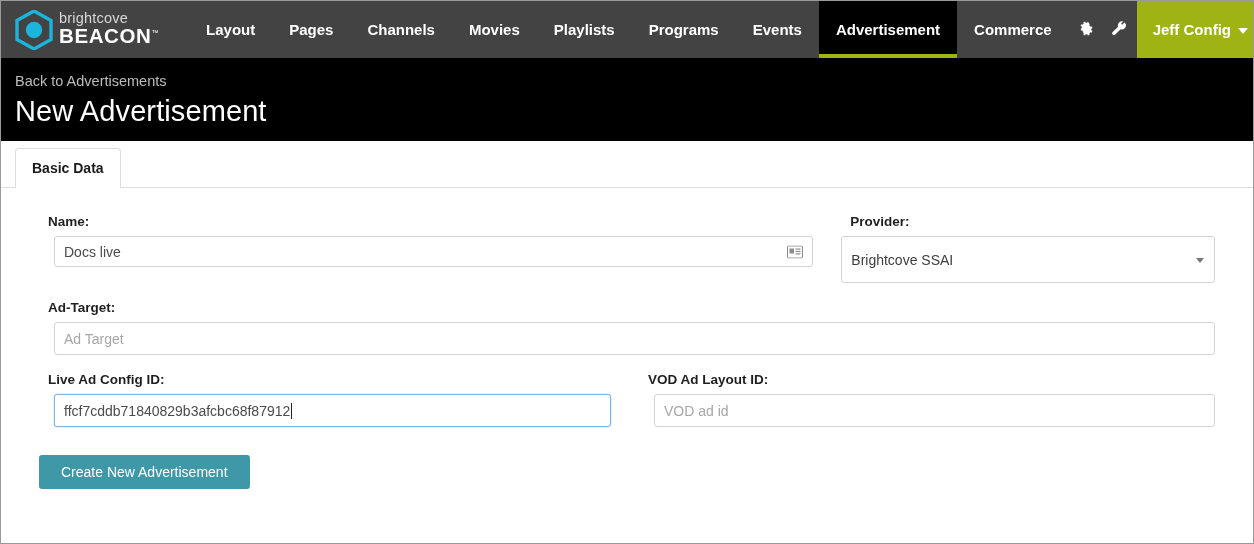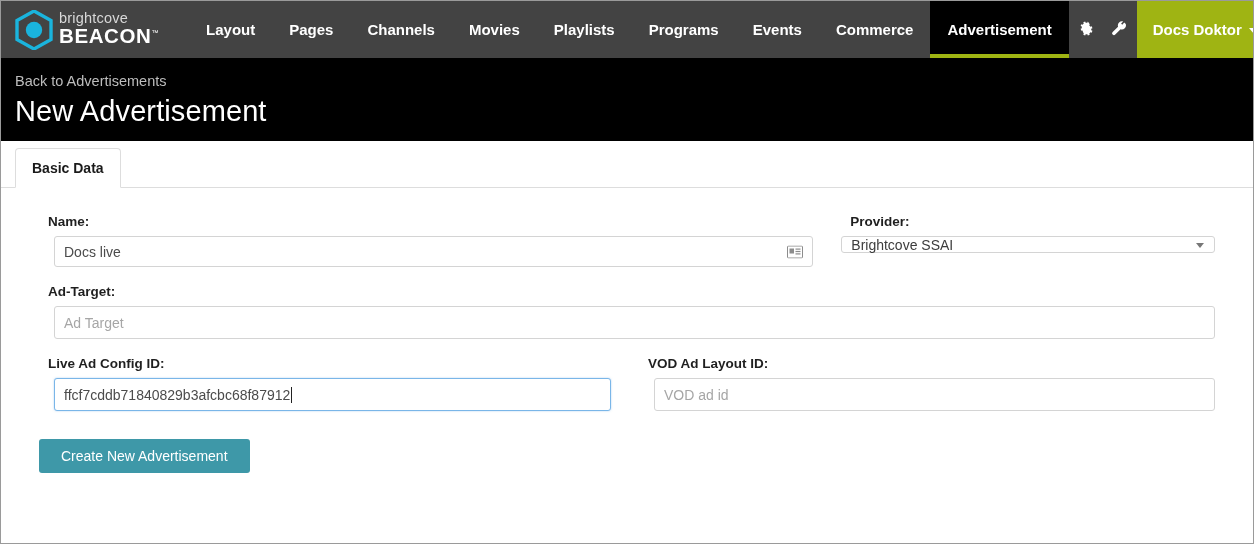--- a/index.html
+++ b/index.html
@@ -222,21 +222,21 @@
   .field-icon {
     position: absolute;
     right: 9px;
     top: 50%;
     transform: translateY(-50%);
     width: 16px; height: 13px;
     cursor: pointer;
   }
   .select {
     position: relative;
-    height: 17px;
+    height: 47px;
     border: 1px solid #d4d4d4;
     border-radius: 3px;
     background: #ffffff;
     display: flex;
     align-items: center;
     padding: 1px 9px;
     font-size: 14px;
     color: #3d3d3d;
     cursor: pointer;
   }
@@ -284,40 +284,40 @@
     </div>
 
     <div class="nav-items">
       <div class="nav-item">Layout</div>
       <div class="nav-item">Pages</div>
       <div class="nav-item">Channels</div>
       <div class="nav-item">Movies</div>
       <div class="nav-item">Playlists</div>
       <div class="nav-item">Programs</div>
       <div class="nav-item">Events</div>
+      <div class="nav-item active">Advertisement</div>
       <div class="nav-item">Commerce</div>
-      <div class="nav-item active">Advertisement</div>
 
       <div class="nav-icon-btn">
         <svg width="17" height="17" viewBox="0 0 20 20" fill="#ffffff">
           <path d="M10 6.4a3.6 3.6 0 100 7.2 3.6 3.6 0 000-7.2zm0 5.5a1.9 1.9 0 110-3.8 1.9 1.9 0 010 3.8z"></path>
           <path d="M18.2 11.6l-1.5-.6a6.9 6.9 0 000-2l1.5-.6-.9-2.2-1.5.6a7 7 0 00-1.4-1.4l.6-1.5L12.8.6l-.6 1.5a6.9 6.9 0 00-2 0L9.6.6 7.4 1.5 8 3a7 7 0 00-1.4 1.4L5.1 3.8l-.9 2.2 1.5.6a6.9 6.9 0 000 2l-1.5.6.9 2.2 1.5-.6A7 7 0 008 14.6l-.6 1.5 2.2.9.6-1.5a6.9 6.9 0 002 0l.6 1.5 2.2-.9-.6-1.5a7 7 0 001.4-1.4l1.5.6.9-2.2z"></path>
         </svg>
       </div>
       <div class="nav-icon-btn">
         <svg width="17" height="17" viewBox="0 0 20 20" fill="#ffffff">
           <path d="M17.4 3.6a4.9 4.9 0 01-6.1 6.1L5 16a2.1 2.1 0 01-3-3l6.3-6.3a4.9 4.9 0 016.1-6.1L11.9 3l1.3 1.3 2.4-2.4z"></path>
         </svg>
       </div>
     </div>
 
     <div class="nav-spacer"></div>
 
     <div class="user-menu">
-      <span>Docs Doktor</span>
+      <span>Jeff Config</span>
       <span class="caret-down"></span>
     </div>
   </div>
 
   <div class="page-header">
     <div class="back-link">Back to Advertisements</div>
     <div class="page-title">New Advertisement</div>
   </div>
 
   <div class="tabbar">

